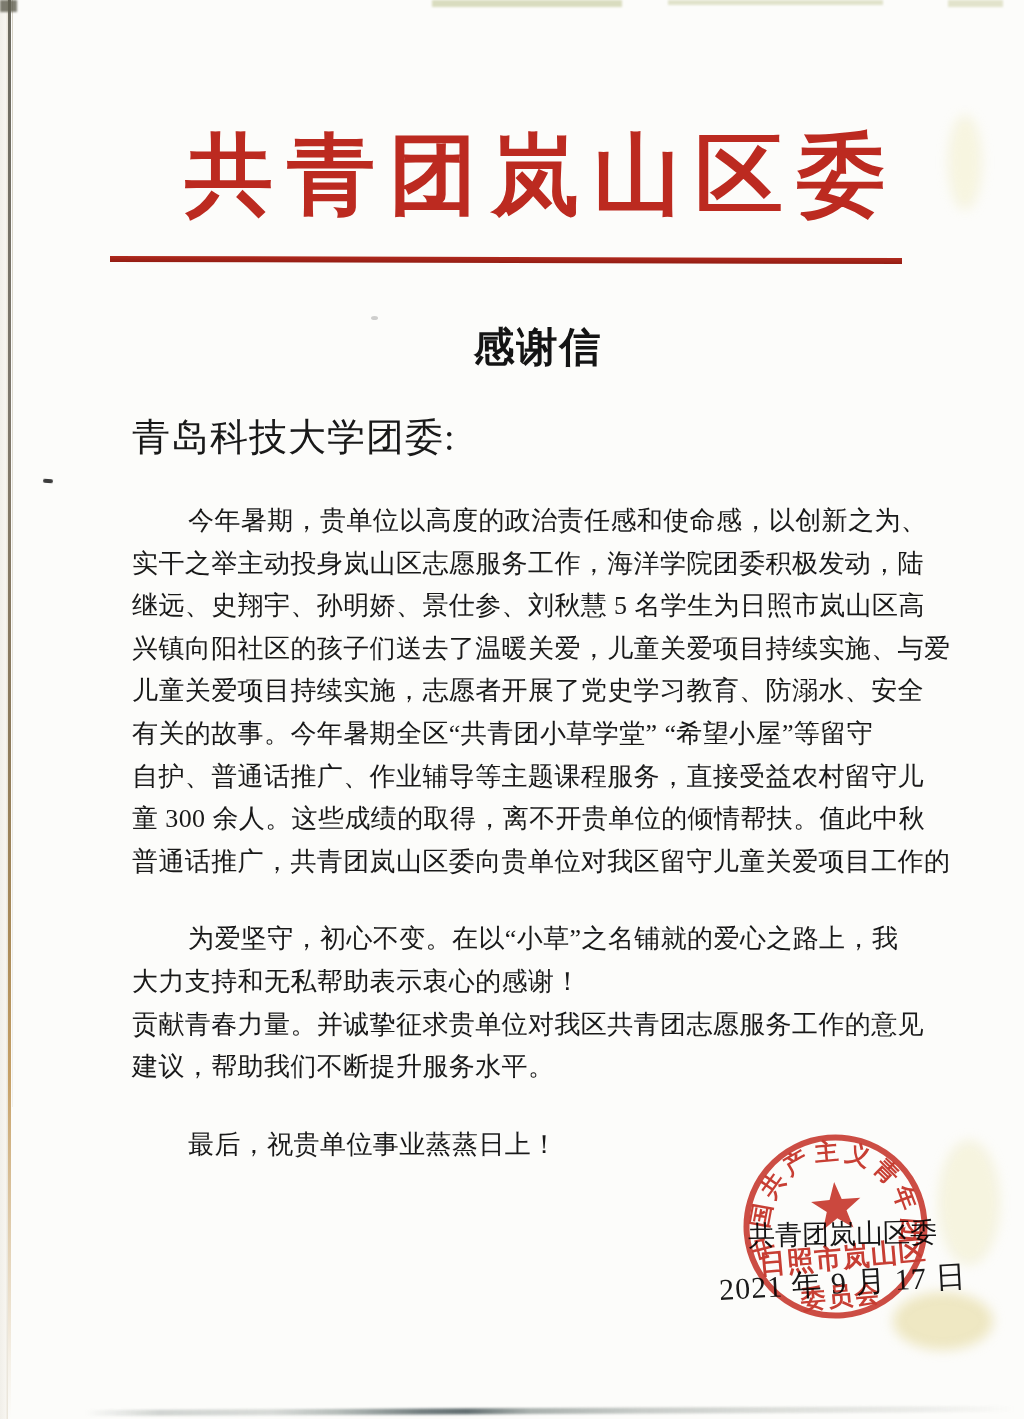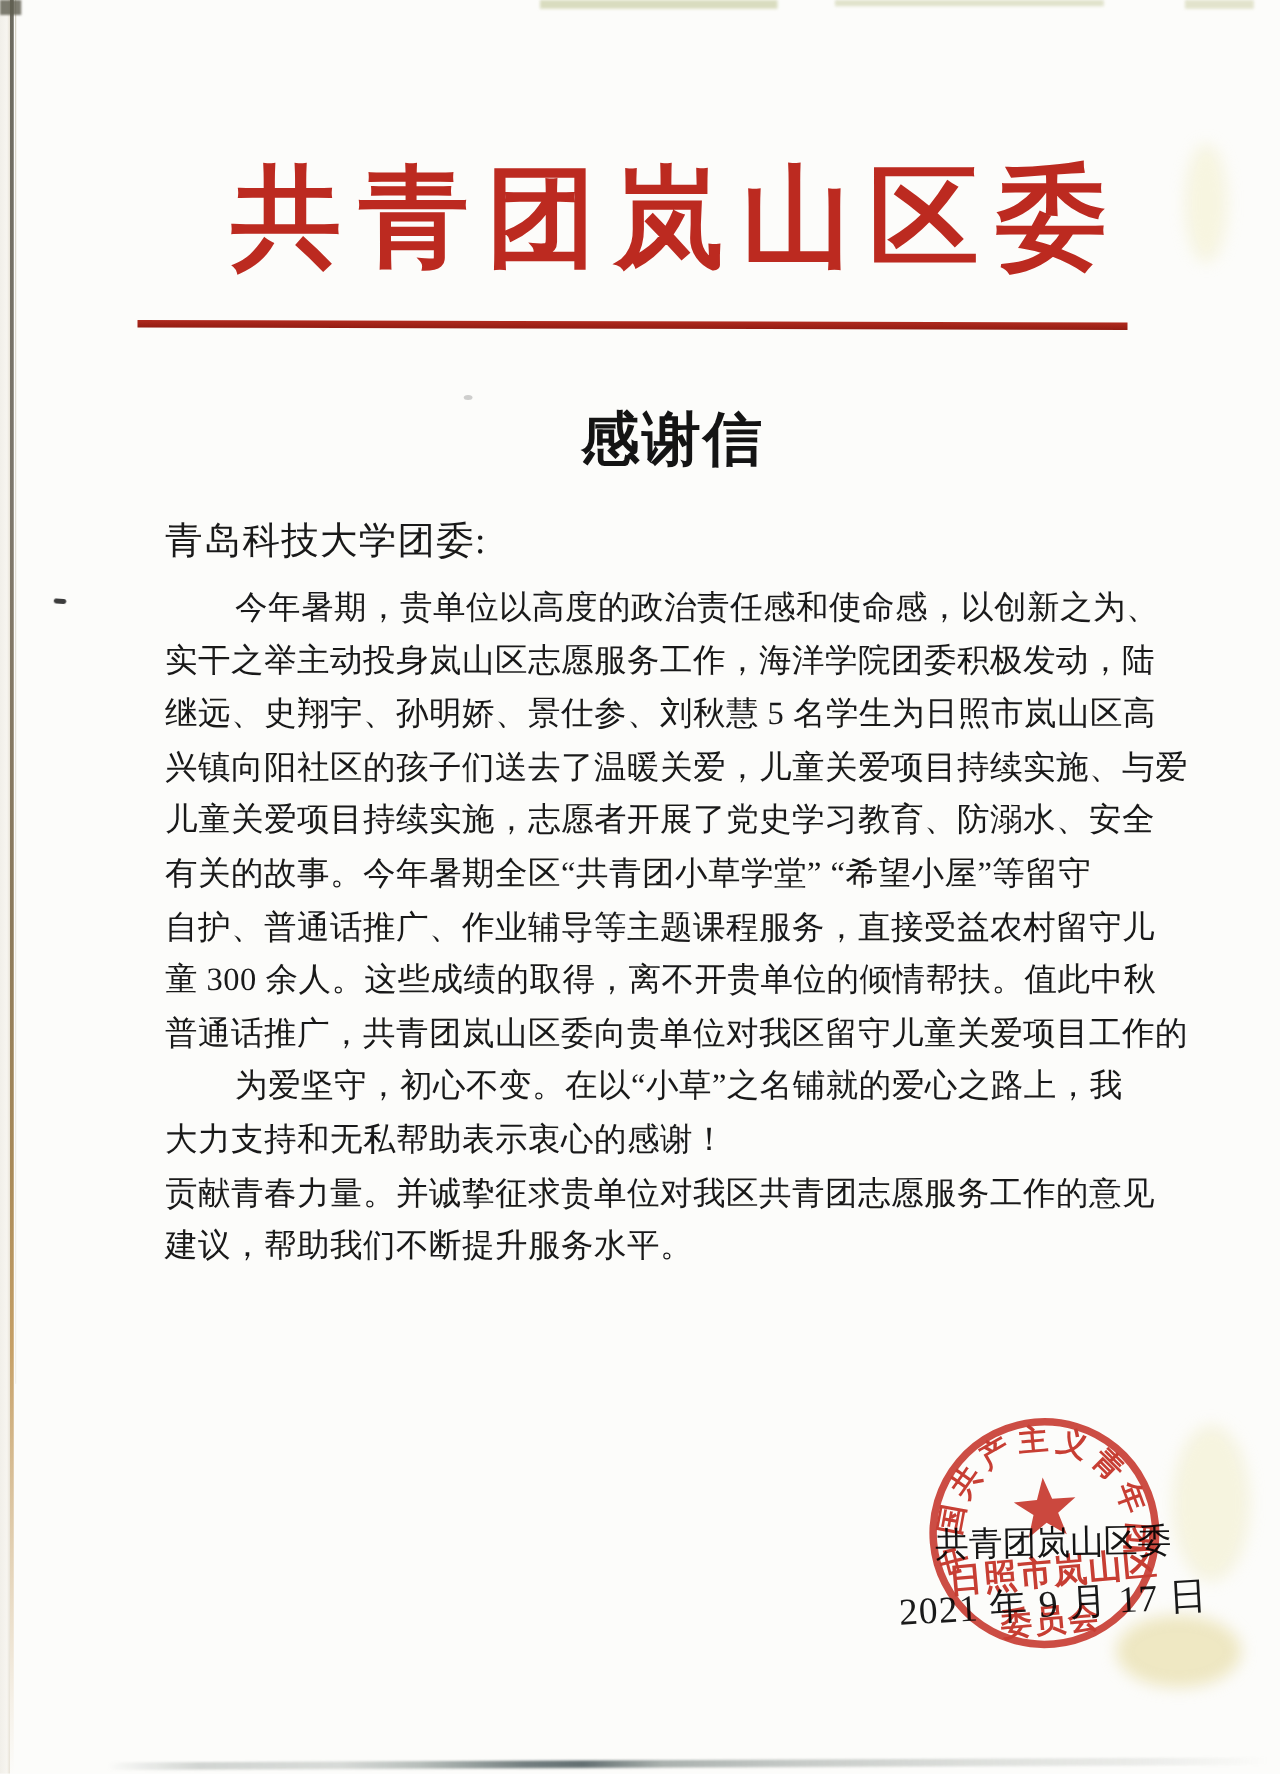--- a/index.html
+++ b/index.html
@@ -31,25 +31,25 @@
     background:linear-gradient(90deg,rgba(130,140,135,0) 0%,rgba(130,140,135,.35) 8%,rgba(130,140,135,.3) 20%,rgba(100,115,110,.45) 27%,rgba(64,80,82,.72) 36%,rgba(56,72,75,.78) 41%,rgba(90,105,100,.5) 48%,rgba(120,130,125,.4) 60%,rgba(140,148,142,.28) 75%,rgba(150,155,148,.18) 88%,rgba(150,155,148,0) 100%);}
   
   .letterhead-title{
     position:absolute;left:0;top:128px;width:100%;padding-left:60px;box-sizing:border-box;
     text-align:center;font-size:88px;font-weight:bold;color:#bc2a20;
     letter-spacing:14px;line-height:1.1;white-space:nowrap;}
   .red-rule{position:absolute;left:110px;top:257px;width:792px;height:6px;
     background:linear-gradient(180deg,#b02a1e,#931c12);transform:rotate(.15deg);}
   
   .letter-heading{position:absolute;left:0;top:320px;width:100%;padding-left:52px;box-sizing:border-box;
-    text-align:center;font-size:47px;font-weight:bold;color:#141414;letter-spacing:2px;}
-  .salutation{position:absolute;left:132px;top:412px;font-size:30px;color:#191919;letter-spacing:1px;}
+    text-align:center;font-size:41px;font-weight:bold;color:#141414;letter-spacing:2px;}
+  .salutation{position:absolute;left:132px;top:412px;font-size:38px;color:#191919;letter-spacing:1px;}
   .body-lines{position:absolute;left:132px;top:465px;width:810px;color:#191919;}
   .line{font-size:26px;line-height:42.6px;letter-spacing:.4px;white-space:nowrap;}
-  .indent{padding-left:56px;}
+  .indent{padding-left:56px;margin-top:35px;}
   .signature{position:absolute;left:748px;top:1216px;font-size:27px;color:#151515;letter-spacing:0px;transform:rotate(-1deg);white-space:nowrap;z-index:2;}
   .date{position:absolute;left:719px;top:1263px;font-size:30px;color:#1a1a1a;letter-spacing:1px;transform:rotate(-3.2deg);white-space:nowrap;z-index:2;}
   
   .seal{position:absolute;left:742px;top:1133px;width:187px;height:187px;z-index:3;
     mix-blend-mode:multiply;opacity:.9;transform:rotate(-5deg);}
 </style>
 </head>
 <body>
 
 <div class="page">
@@ -81,20 +81,21 @@
     <div class="line">兴镇向阳社区的孩子们送去了温暖关爱，儿童关爱项目持续实施、与爱</div>
     <div class="line">儿童关爱项目持续实施，志愿者开展了党史学习教育、防溺水、安全</div>
     <div class="line">有关的故事。今年暑期全区“共青团小草学堂” “希望小屋”等留守</div>
     <div class="line">自护、普通话推广、作业辅导等主题课程服务，直接受益农村留守儿</div>
     <div class="line">童 300 余人。这些成绩的取得，离不开贵单位的倾情帮扶。值此中秋</div>
     <div class="line">普通话推广，共青团岚山区委向贵单位对我区留守儿童关爱项目工作的</div>
     <div class="line indent">为爱坚守，初心不变。在以“小草”之名铺就的爱心之路上，我</div>
     <div class="line">大力支持和无私帮助表示衷心的感谢！</div>
     <div class="line">贡献青春力量。并诚挚征求贵单位对我区共青团志愿服务工作的意见</div>
     <div class="line">建议，帮助我们不断提升服务水平。</div>
+    <div class="line indent">最后，祝贵单位事业蒸蒸日上！</div>
   </div>
 
   <div class="signature">共青团岚山区委</div>
   <div class="date">2021 年 9 月 17 日</div>
 
   <div class="seal">
     <svg width="187" height="187" viewBox="0 0 187 187">
       <defs>
         <path id="arcPath" d="M 30.5 116.4 A 67 67 0 1 1 156.5 116.4" fill="none"></path>
       </defs>

